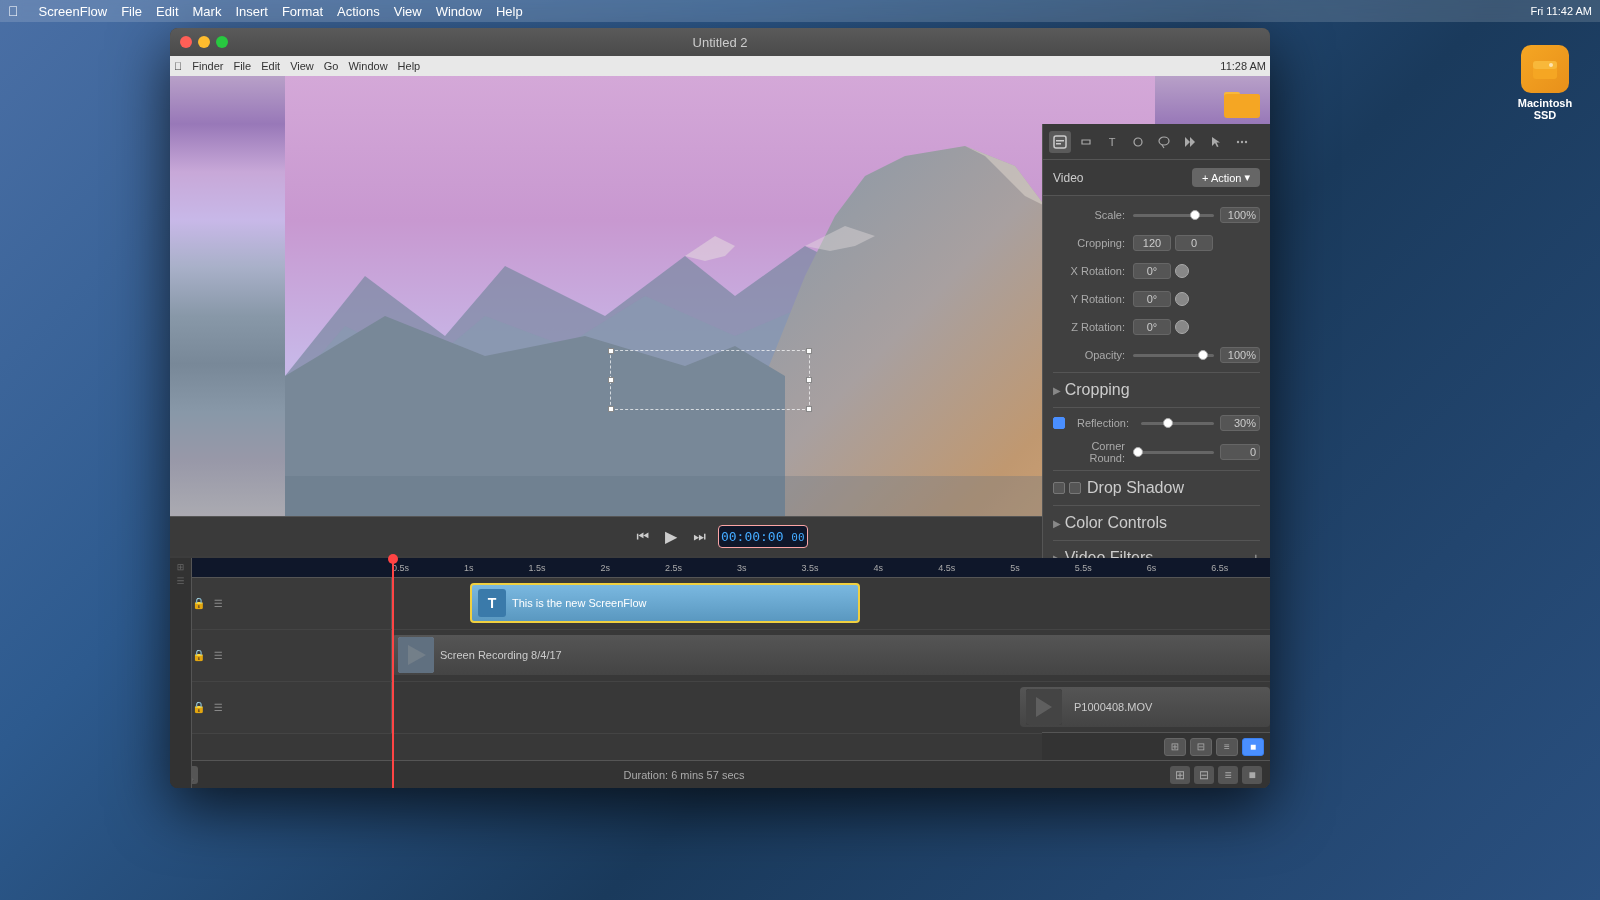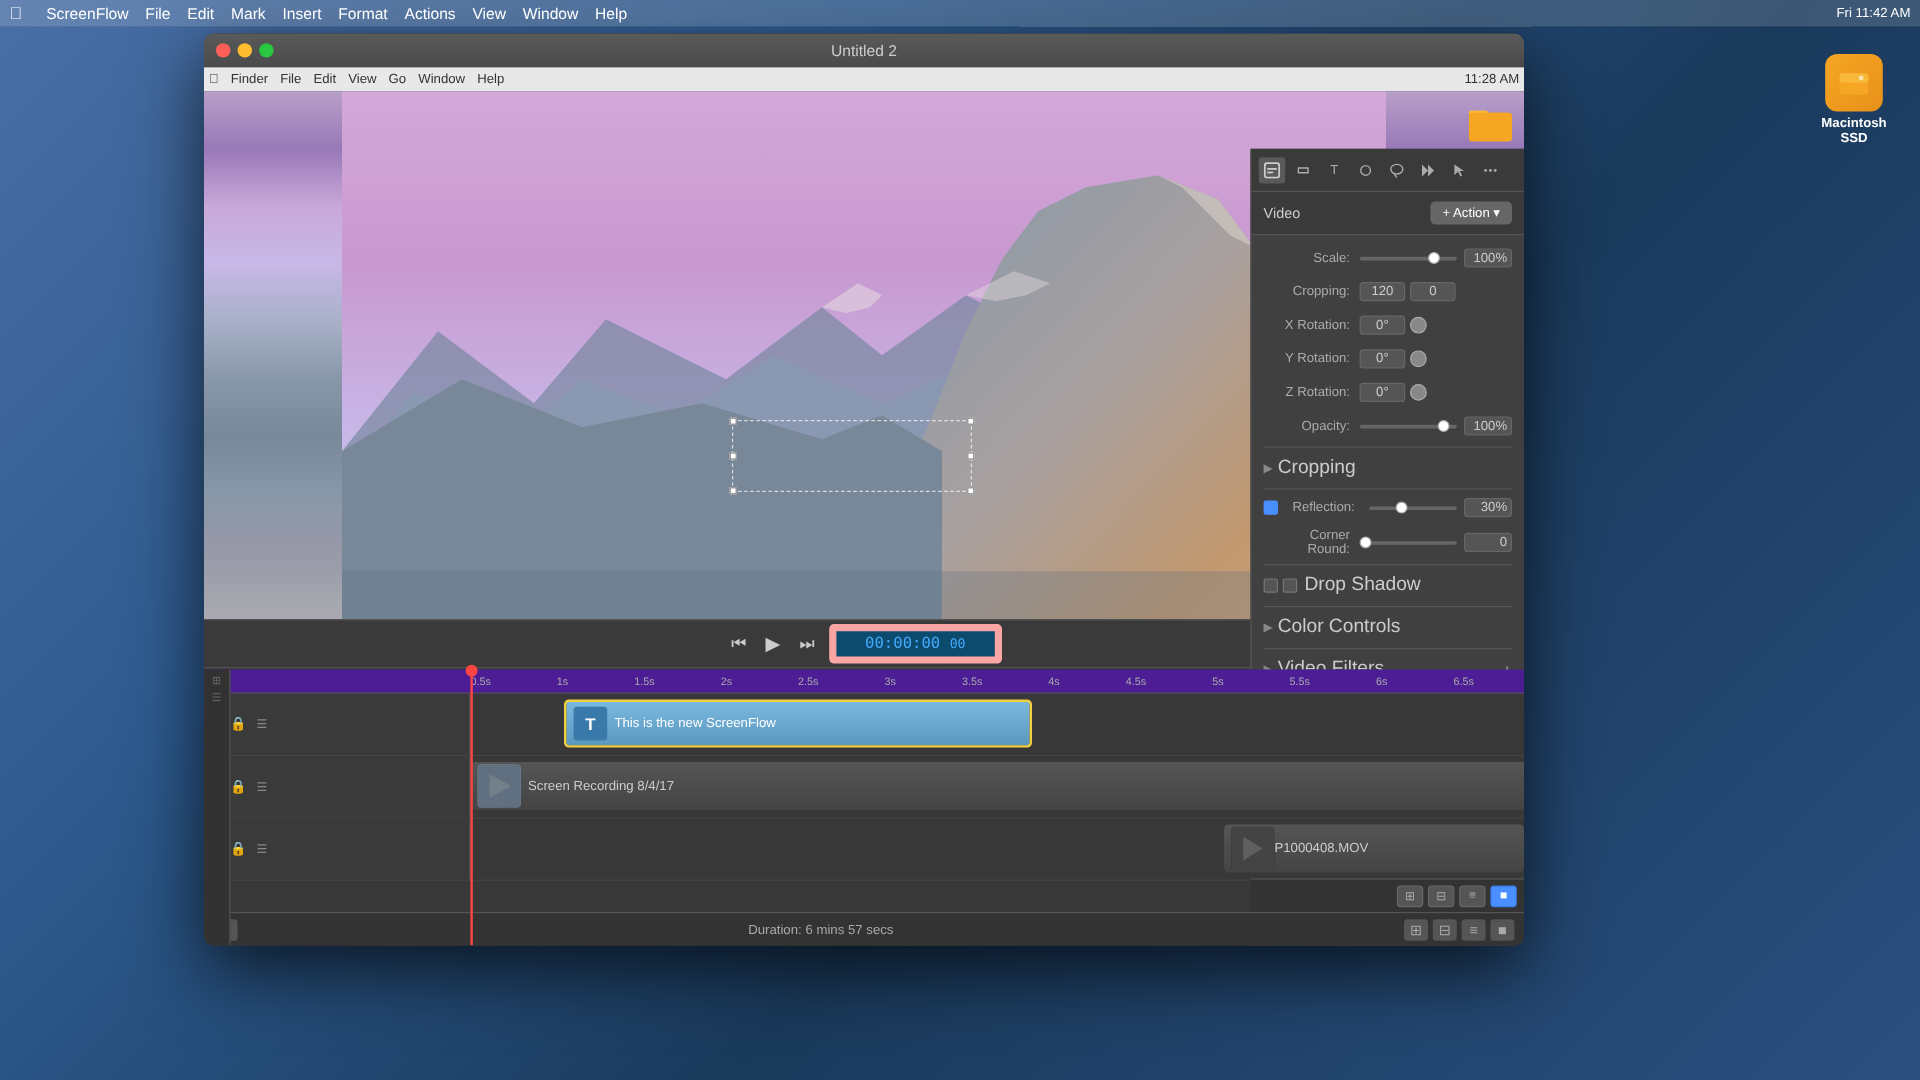--- a/index.html
+++ b/index.html
@@ -319,42 +319,42 @@
     }
     .transport-btn {
       color: #ccc;
       font-size: 14px;
       cursor: pointer;
       background: none;
       border: none;
       padding: 2px 4px;
     }
     .timecode {
-      background: #0c4a6e;
+      background: #0f172a;
       color: #4af;
       font-family: monospace;
       font-size: 13px;
-      padding: 3px 24px;
+      padding: 3px 2px;
       border-radius: 4px;
-      border: 6px solid #fca5a5;
+      border: 1px solid #fca5a5;
     }
 
     
     .timeline-area {
       position: absolute;
       bottom: 0;
       left: 0;
       width: 1100px;
       height: 230px;
       background: #383838;
     }
 
     .timeline-header {
       height: 20px;
-      background: #4c1d95;
+      background: #0f172a;
       border-bottom: 1px solid #555;
       display: flex;
       align-items: center;
       position: relative;
       padding-left: 200px;
     }
     .ruler-mark {
       color: #aaa;
       font-size: 9px;
       margin-right: 55px;
@@ -451,21 +451,21 @@
       position: absolute;
       top: 5px;
       right: 0;
       width: 250px;
       height: 40px;
       background: linear-gradient(180deg, #555 0%, #444 100%);
       border-radius: 4px;
       display: flex;
       align-items: center;
       padding: 0 6px;
-      gap: 0;
+      gap: 12px;
     }
     .mov-clip-thumb {
       width: 36px;
       height: 36px;
       background: #333;
       border-radius: 3px;
       overflow: hidden;
       flex-shrink: 0;
     }
     .mov-clip-label {

